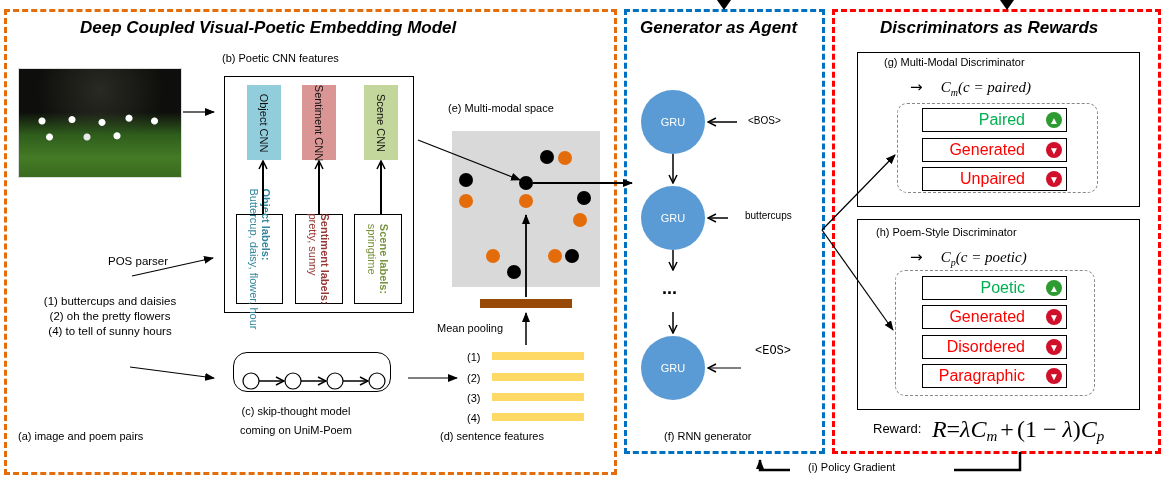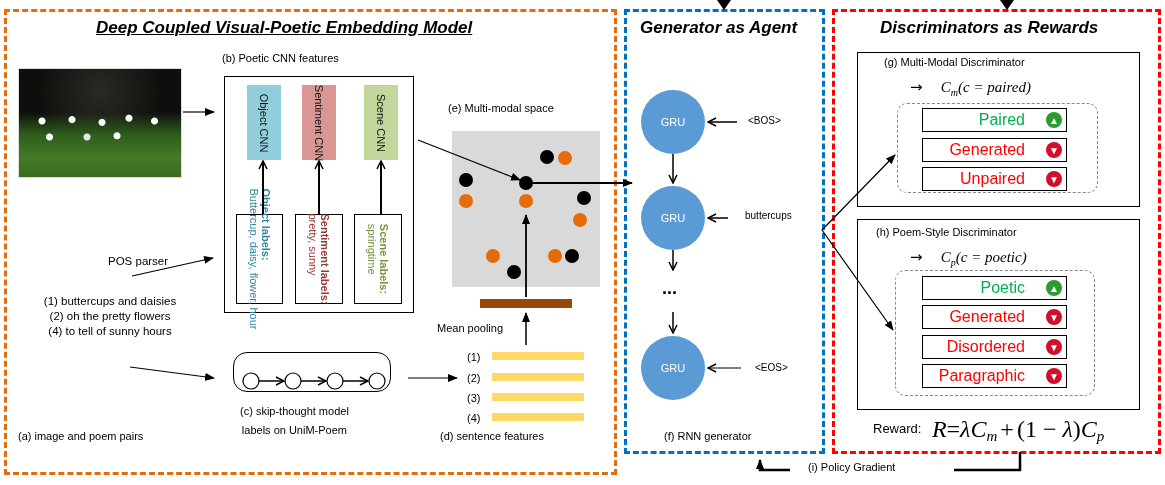--- a/index.html
+++ b/index.html
@@ -27,21 +27,21 @@
   .math { font-family: "Liberation Serif", serif; font-style: italic; }
   .bar { position: absolute; left: 492px; width: 92px; height: 8px; background: #ffd966; }
 </style>
 </head>
 <body>
 
 <div class="dash-box" style="left:4px; top:9px; width:613px; height:466px; border:3px dashed #e46c0a;"></div>
 <div class="dash-box" style="left:624px; top:9px; width:201px; height:445px; border:3px dashed #0070c0;"></div>
 <div class="dash-box" style="left:832px; top:9px; width:329px; height:445px; border:3px dashed #ff0000;"></div>
 
-<div class="sec-title" style="left:96px; top:18px;text-decoration:underline;">Deep Coupled Visual-Poetic Embedding Model</div>
+<div class="sec-title" style="left:80px; top:18px;">Deep Coupled Visual-Poetic Embedding Model</div>
 <div class="sec-title" style="left:640px; top:18px;">Generator as Agent</div>
 <div class="sec-title" style="left:880px; top:18px;">Discriminators as Rewards</div>
 
 <div class="abs" style="left:18px; top:68px; width:162px; height:108px; border:1px solid #ddd;
      background: radial-gradient(ellipse at 50% 20%, #2a2a24 0%, #0e0e0c 55%),
                  #111;">
   <div style="position:absolute; left:0; right:0; bottom:0; height:60%;
        background: linear-gradient(180deg, rgba(40,70,25,0) 0%, #2f5d1c 35%, #447a25 70%, #3a6b20 100%);"></div>
   <div style="position:absolute; left:8px; top:45px; width:150px; height:14px;
        background: radial-gradient(circle at 10% 50%, #fff 0 3px, transparent 4px),
@@ -83,21 +83,21 @@
 <div class="labelbox" style="left:295px; top:214px; width:48px;">
   <span style="color:#953735;"><b>Sentiment labels:</b><br><span style="position:static;transform:none;">pretty, sunny</span></span>
 </div>
 <div class="labelbox" style="left:354px; top:214px; width:48px;">
   <span style="color:#77933c;"><b>Scene labels:</b><br><span style="position:static;transform:none;">springtime</span></span>
 </div>
 
 <div class="abs" style="left:233px; top:352px; width:158px; height:40px; border:1px solid #000; border-radius:14px; box-sizing:border-box;"></div>
 <div class="lbl" style="left:240px; top:402px; text-align:center; line-height:19px;">
   <div>(c) skip-thought model</div>
-  <div>labels on UniM-Poem</div>
+  <div>coming on UniM-Poem</div>
 </div>
 
 <div class="small" style="left:467px; top:351px;">(1)</div>
 <div class="small" style="left:467px; top:372px;">(2)</div>
 <div class="small" style="left:467px; top:392px;">(3)</div>
 <div class="small" style="left:467px; top:412px;">(4)</div>
 <div class="bar" style="top:352px;"></div>
 <div class="bar" style="top:373px;"></div>
 <div class="bar" style="top:393px;"></div>
 <div class="bar" style="top:413px;"></div>
@@ -106,21 +106,21 @@
 <div class="abs" style="left:480px; top:299px; width:92px; height:9px; background:#984807;"></div>
 
 <div class="lbl" style="left:448px; top:102px;">(e) Multi-modal space</div>
 <div class="abs" style="left:452px; top:131px; width:148px; height:156px; background:#d9d9d9;"></div>
 
 <div class="gru" style="left:641px; top:90px;">GRU</div>
 <div class="gru" style="left:641px; top:186px;">GRU</div>
 <div class="gru" style="left:641px; top:336px;">GRU</div>
 <div class="small" style="left:748px; top:115px; font-size:10px;">&lt;BOS&gt;</div>
 <div class="small" style="left:745px; top:210px; font-size:10px;">buttercups</div>
-<div class="small" style="left:755px; top:362px; font-size:10px;">&lt;EOS&gt;</div>
+<div class="small" style="left:755px; top:344px; font-size:12px;font-family:Liberation Mono, monospace;">&lt;EOS&gt;</div>
 <div class="abs" style="left:662px; top:278px; font-size:18px; font-weight:bold;">...</div>
 <div class="lbl" style="left:664px; top:430px;">(f) RNN generator</div>
 
 <div class="disc-box" style="left:857px; top:52px; width:283px; height:155px;"></div>
 <div class="lbl" style="left:884px; top:56px;">(g) Multi-Modal Discriminator</div>
 <div class="abs" style="left:910px; top:78px; font-size:15px;">
   <span style="font-family:'DejaVu Sans',sans-serif;">→</span>
   <span class="math" style="margin-left:14px;">C</span><sub class="math" style="font-size:10px;">m</sub><span class="math">(c = paired)</span>
 </div>
 <div class="abs" style="left:897px; top:103px; width:201px; height:90px; border:1px dashed #888; border-radius:10px; box-sizing:border-box;"></div>

